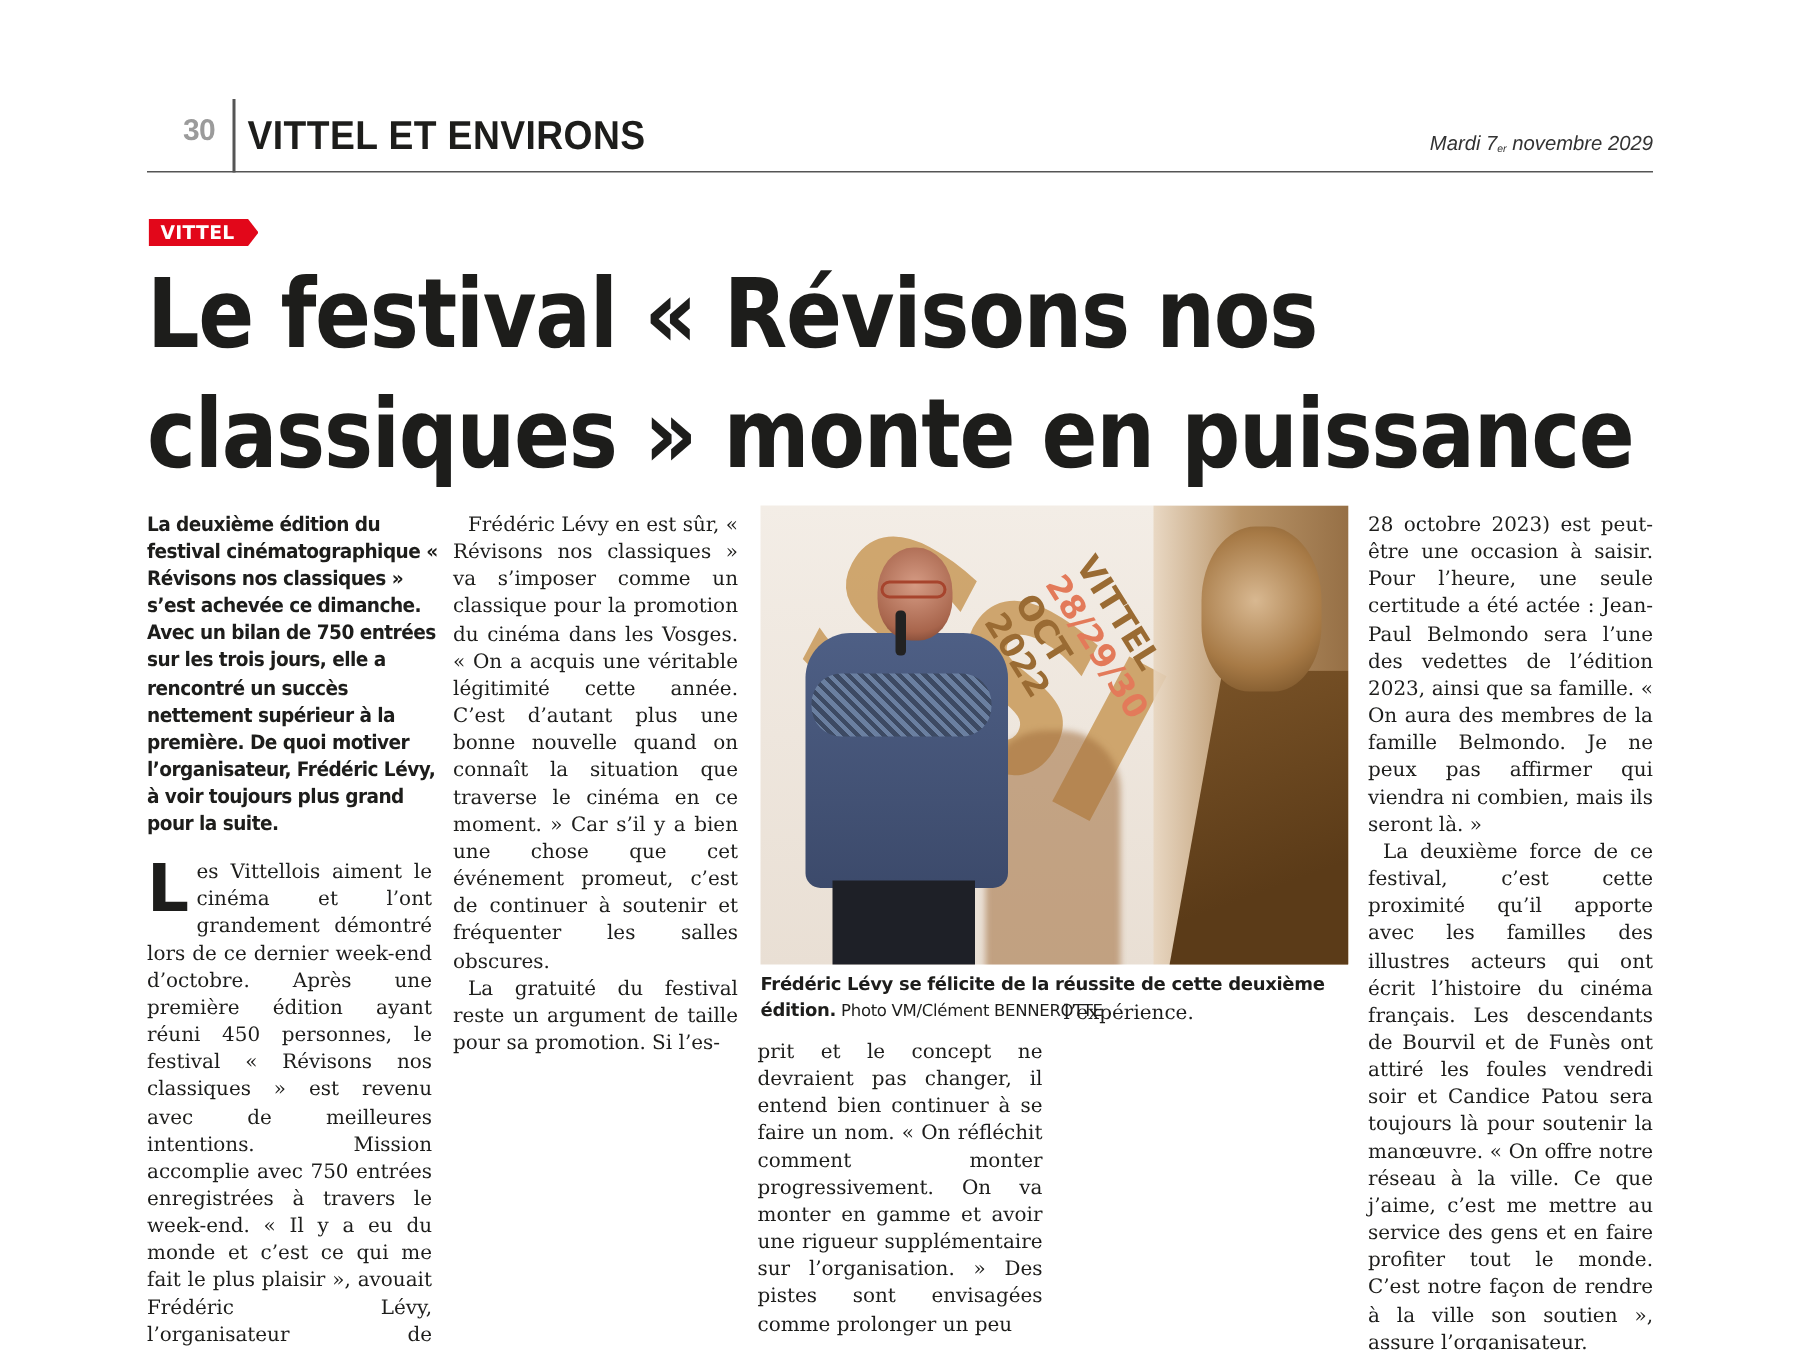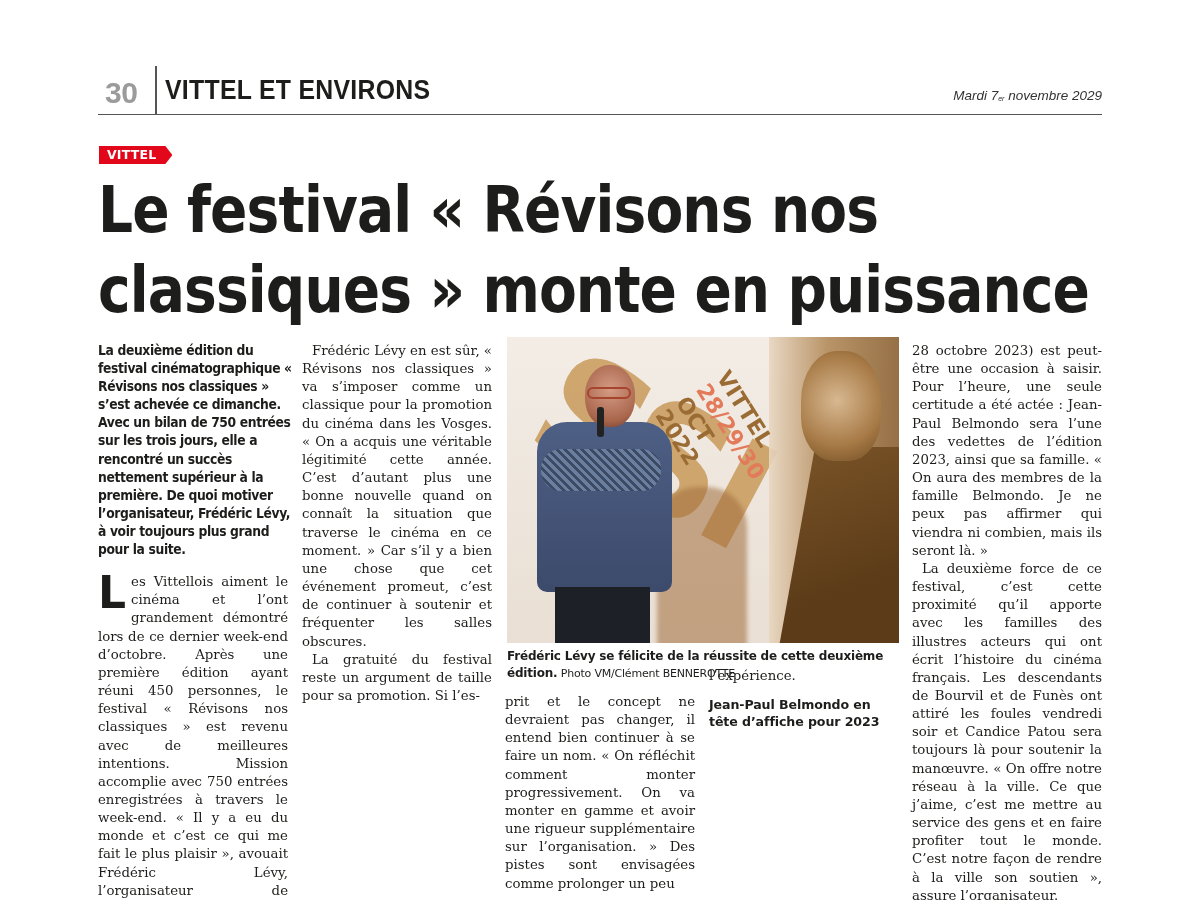--- a/index.html
+++ b/index.html
@@ -1,21 +1,21 @@
 <!DOCTYPE html>
 <html><head>
   <meta charset="utf-8">
   <style>
     * { margin: 0; padding: 0; box-sizing: border-box; }
     html, body { width: 1200px; height: 900px; background: #ffffff; overflow: hidden; }
     body { position: relative; color: #1d1d1b; }
 
     
     .page-header { position: absolute; left: 98px; top: 66px; width: 1004px; height: 49px; border-bottom: 1.5px solid #555; }
-    .page-number { position: absolute; left: 7px; top: 10px; font-family: "Liberation Sans", sans-serif; font-weight: bold; font-size: 30px; color: #9b9b9b; letter-spacing: -0.5px; }
+    .page-number { position: absolute; left: 24px; top: 10px; font-family: "Liberation Sans", sans-serif; font-weight: bold; font-size: 20px; color: #9b9b9b; letter-spacing: -0.5px; }
     .header-sep { position: absolute; left: 57px; top: 0; width: 1.5px; height: 49px; background: #555; }
     .section-title { position: absolute; left: 67px; top: 9px; font-family: "Liberation Sans", sans-serif; font-weight: bold; font-size: 27px; color: #1d1d1b; letter-spacing: 0.3px; transform: scaleX(0.92); transform-origin: left; }
     .page-date { position: absolute; right: 0; top: 22px; font-family: "Liberation Sans", sans-serif; font-style: italic; font-size: 13.5px; color: #333; }
     .page-date sup { font-size: 7px; vertical-align: -1px; }
 
     
     .rubric-tag { position: absolute; left: 99px; top: 146px; height: 18px; padding: 0 16px 0 8px; background: #e2071a; color: #fff; font-family: "DejaVu Sans", sans-serif; font-weight: bold; font-size: 12.5px; line-height: 18px; clip-path: polygon(0 0, calc(100% - 7px) 0, 100% 50%, calc(100% - 7px) 100%, 0 100%); letter-spacing: 0.2px; }
 
     
     .headline { position: absolute; left: 98px; top: 170px; width: 1010px; font-family: "DejaVu Sans", sans-serif; font-weight: bold; font-size: 64px; line-height: 80px; color: #1d1d1b; letter-spacing: -1px; transform: scaleX(0.86); transform-origin: left; white-space: nowrap; }
@@ -109,20 +109,19 @@
 <div class="caption">
   <span class="cap-main">Frédéric Lévy se félicite de la réussite de cette deuxième édition.</span><span class="cap-credit"> Photo VM/Clément BENNEROTTE</span>
 </div>
 
 <div class="col col3">
   <p class="noindent">prit et le concept ne devraient pas changer, il entend bien continuer à se faire un nom. « On réfléchit comment monter progressivement. On va monter en gamme et avoir une rigueur supplémentaire sur l’organisation. » Des pistes sont envisagées comme prolonger un peu</p>
 </div>
 
 <div class="col col4">
   <p class="noindent">l’expérience.</p>
-  <div class="subhead">Jean-Paul Belmondo en tête d’affiche pour 2023</div>
 </div>
 
 <div class="col col5">
   <p class="noindent">28 octobre 2023) est peut-être une occasion à saisir. Pour l’heure, une seule certitude a été actée : Jean-Paul Belmondo sera l’une des vedettes de l’édition 2023, ainsi que sa famille. « On aura des membres de la famille Belmondo. Je ne peux pas affirmer qui viendra ni combien, mais ils seront là. »</p>
   <p>La deuxième force de ce festival, c’est cette proximité qu’il apporte avec les familles des illustres acteurs qui ont écrit l’histoire du cinéma français. Les descendants de Bourvil et de Funès ont attiré les foules vendredi soir et Candice Patou sera toujours là pour soutenir la manœuvre. « On offre notre réseau à la ville. Ce que j’aime, c’est me mettre au service des gens et en faire profiter tout le monde. C’est notre façon de rendre à la ville son soutien », assure l’organisateur.</p>
 
 </div>
 
 </body></html>

